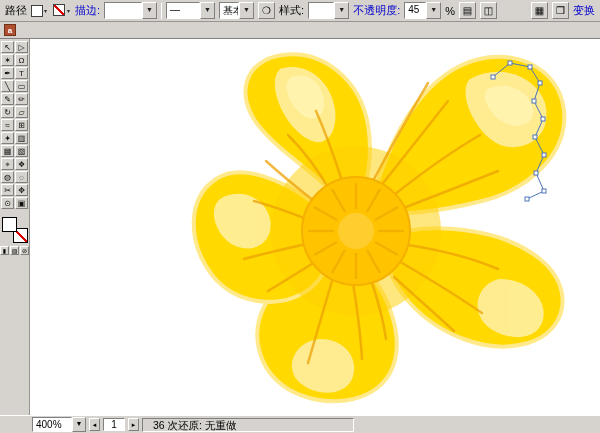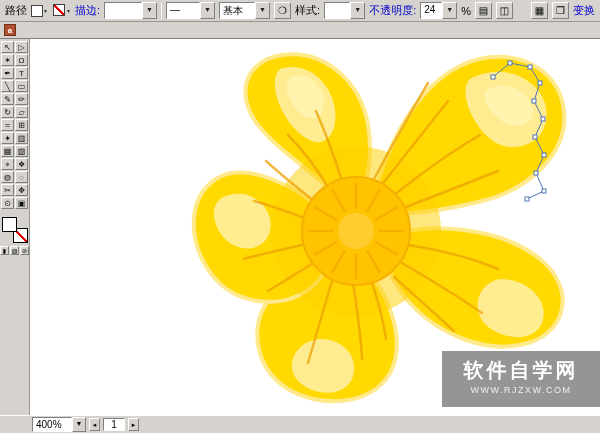--- a/index.html
+++ b/index.html
@@ -145,35 +145,35 @@
   </span>
 
   <span class="sep"></span>
 
   <span class="dd">
     <span class="val" style="width:34px;">—</span>
     <span class="btn">▼</span>
   </span>
 
   <span class="dd">
-    <span class="val" style="width:36px;">基本</span>
+    <span class="val" style="width:20px;">基本</span>
     <span class="btn">▼</span>
   </span>
 
   <span class="mini-icon raised">❍</span>
 
   <span>样式:</span>
   <span class="dd">
     <span class="val" style="width:26px;"></span>
     <span class="btn">▼</span>
   </span>
 
   <span class="link">不透明度:</span>
   <span class="dd">
-    <span class="val" style="width:22px;">24</span>
+    <span class="val" style="width:22px;">45</span>
     <span class="btn">▼</span>
   </span>
   <span>%</span>
 
   <span class="mini-icon raised">▤</span>
   <span class="mini-icon raised">◫</span>
 
   <span class="spacer"></span>
 
   <span class="mini-icon raised">▦</span>
@@ -297,27 +297,24 @@
           <rect x="511" y="78" width="4" height="4"></rect>
         <rect x="503" y="96" width="4" height="4"></rect>
           <rect x="512" y="114" width="4" height="4"></rect>
         <rect x="504" y="132" width="4" height="4"></rect>
           <rect x="512" y="150" width="4" height="4"></rect>
         <rect x="495" y="158" width="4" height="4"></rect>
       </g>
     </g>
   </svg>
 
-  <div class="watermark">
-    <div class="wm-title">软件自学网</div>
-    <div class="wm-url">WWW.RJZXW.COM</div>
-  </div>
 </div>
 
 <div class="status-bar">
   <span class="zoom-box">
     <span class="val">400%</span>
     <span class="btn">▼</span>
   </span>
   <span class="nav-btn">◂</span>
   <span class="nav-val">1</span>
   <span class="nav-btn">▸</span>
+  <span class="status-msg">36 次还原: 无重做</span>
 </div>
 
 </body></html>

